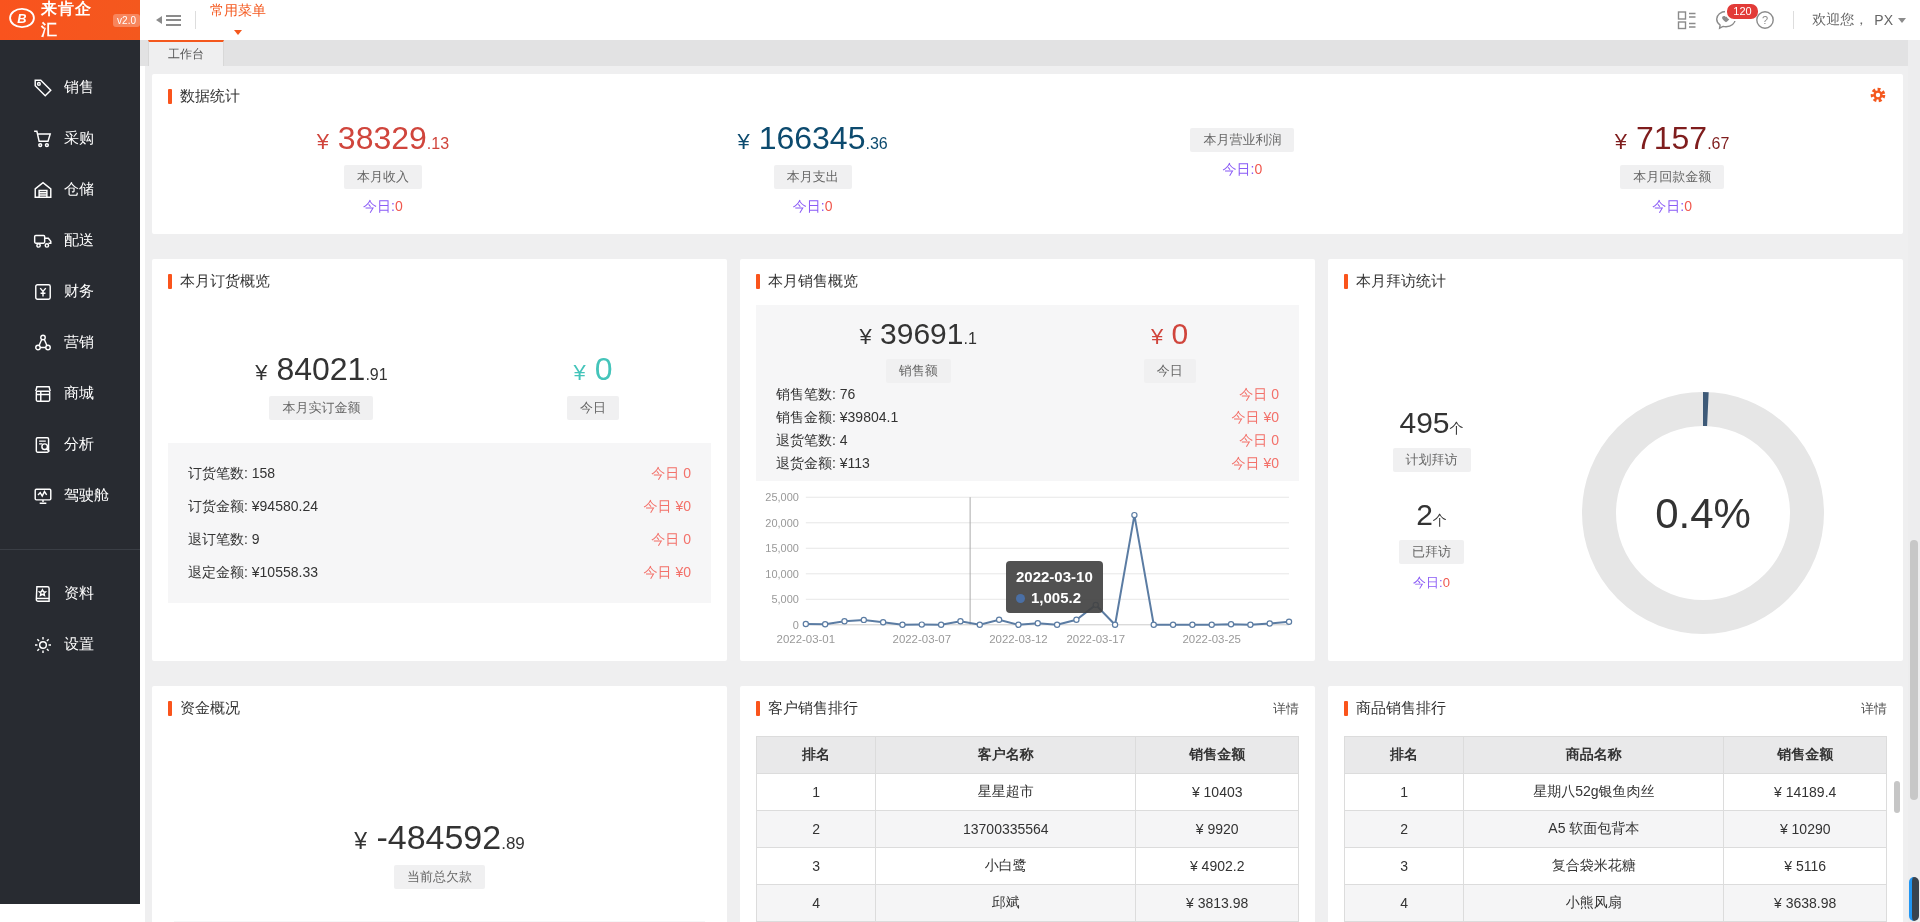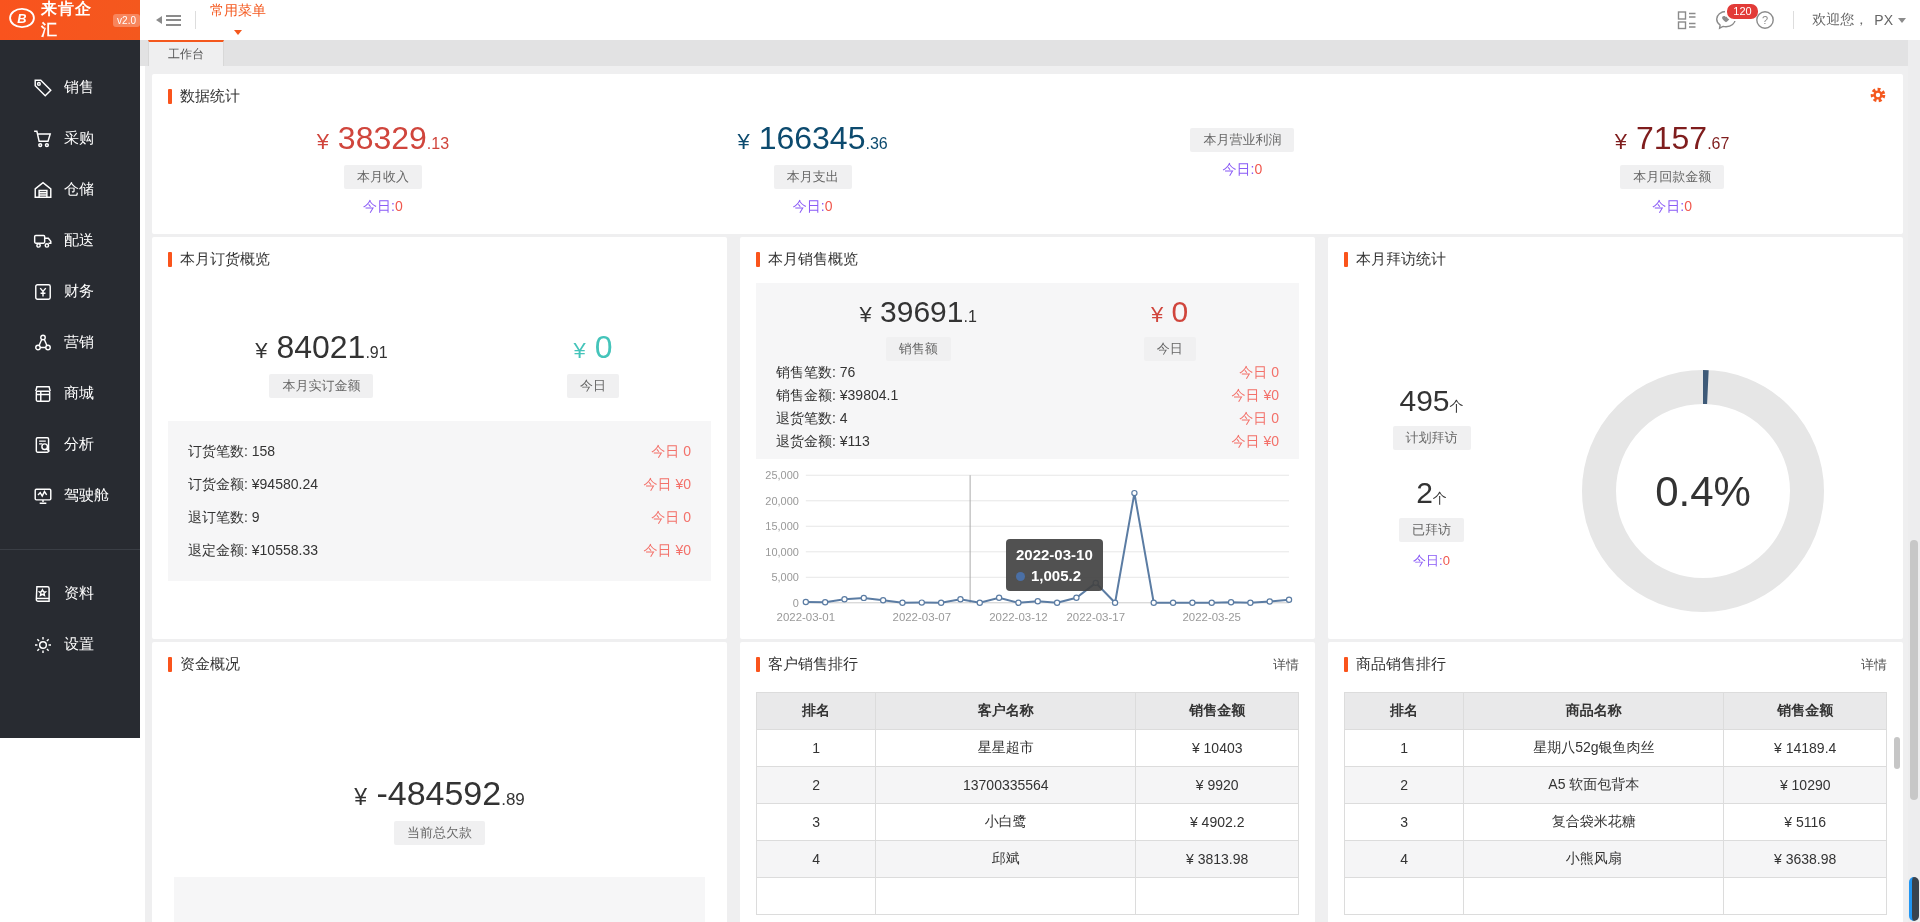--- a/index.html
+++ b/index.html
@@ -21,21 +21,21 @@
   .menu-label { color:#f4581e; font-size:14px; display:flex; align-items:center; gap:6px; cursor:pointer;flex-direction:column; }
   .caret-dn { width:0; height:0; border:4px solid transparent; border-top:5px solid #f4581e; margin-top:4px; }
   .caret-dn.gray { border-top-color:#8b8b8b; }
   .header-right { position:absolute; right:14px; top:0; height:40px; display:flex; align-items:center; gap:18px; }
   .hicon { position:relative; display:flex; align-items:center; cursor:pointer; }
   .badge { position:absolute; top:-8px; left:10px; background:#e23b38; color:#fff; font-size:11px;
     padding:1px 6px; border-radius:9px; border:2px solid #fff; line-height:13px; }
   .welcome { color:#666; font-size:14px; display:flex; align-items:center; gap:6px; }
 
   
-  .sidebar { position:absolute; left:0; top:40px; width:140px; height:698px; background:#282b31; z-index:4; }
+  .sidebar { position:absolute; left:0; top:40px; width:140px; height:864px; background:#282b31; z-index:4; }
   .sidebar ul { list-style:none; padding-top:22px; }
   .side-item { height:51px; display:flex; align-items:center; padding-left:33px; color:#fff; font-size:15px; cursor:pointer; }
   .side-icon { width:20px; height:20px; margin-right:11px; display:inline-flex; }
   .side-divider { margin:28px 0 0 0; border-top:1px solid #3a3e45; }
   .sidebar ul.secondary { padding-top:18px; }
 
   
   .tabstrip { position:absolute; left:140px; top:40px; width:1768px; height:26px; background:#e2e2e3; display:flex; z-index:3; }
   .tab { margin-left:8px; width:76px; height:26px; background:#efeff0; border-top:2px solid #f4581e;
     border-left:1px solid #d8d8d8; border-right:1px solid #d8d8d8; display:flex; align-items:center; justify-content:center;
@@ -43,21 +43,21 @@
 
   
   .content { position:absolute; left:145px; top:66px; width:1768px; height:856px; background:#efeff0;
     padding:8px 10px 0 7px; overflow:hidden; }
   .card { background:#fff; border-radius:2px; padding:13px 16px; position:relative; }
   .card-head { display:flex; align-items:center; }
   .bar { width:4px; height:15px; background:#fa541c; margin-right:8px; border-radius:1px; }
   .card-title { font-size:15px; color:#333; }
   .stats-card { height:160px; }
   .gear-btn { position:absolute; right:16px; top:12px; cursor:pointer; }
-  .cards-row { display:flex; gap:13px; margin-top:3px; }
+  .cards-row { display:flex; gap:13px; margin-top:25px; }
   .cards-row .card { flex:1; height:402px; }
   .cards-row.bottom .card { height:430px; }
 
   
   .stats-row { display:flex; margin-top:14px; }
   .stat-col { flex:1; text-align:center; }
   .big-num { font-size:32px; color:#333; }
   .big-num .yen { font-size:22px; }
   .big-num .dec { font-size:16px; }
   .chip { display:inline-block; background:#f0f0f1; color:#666; font-size:13px; padding:3px 13px; border-radius:2px; margin-top:8px; }

